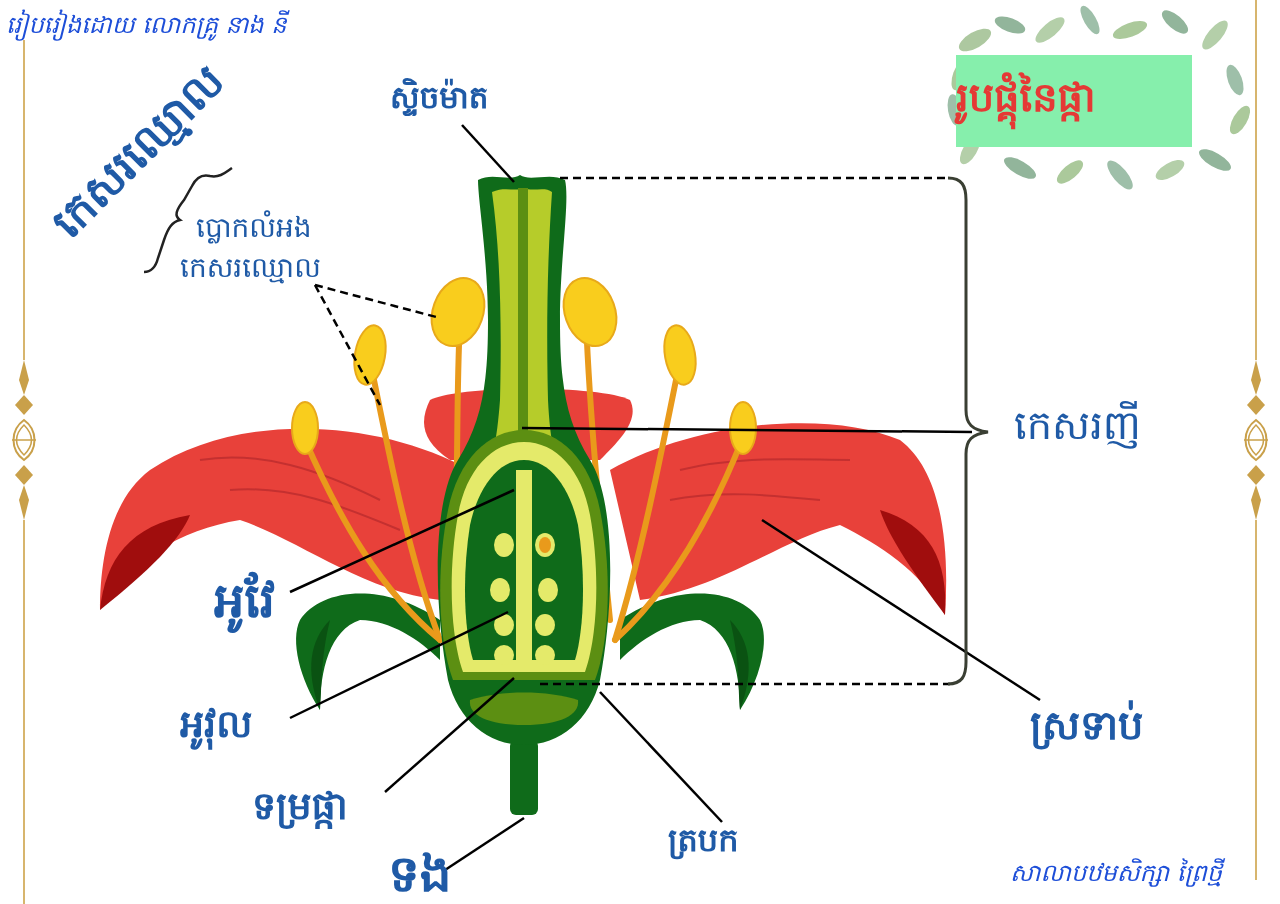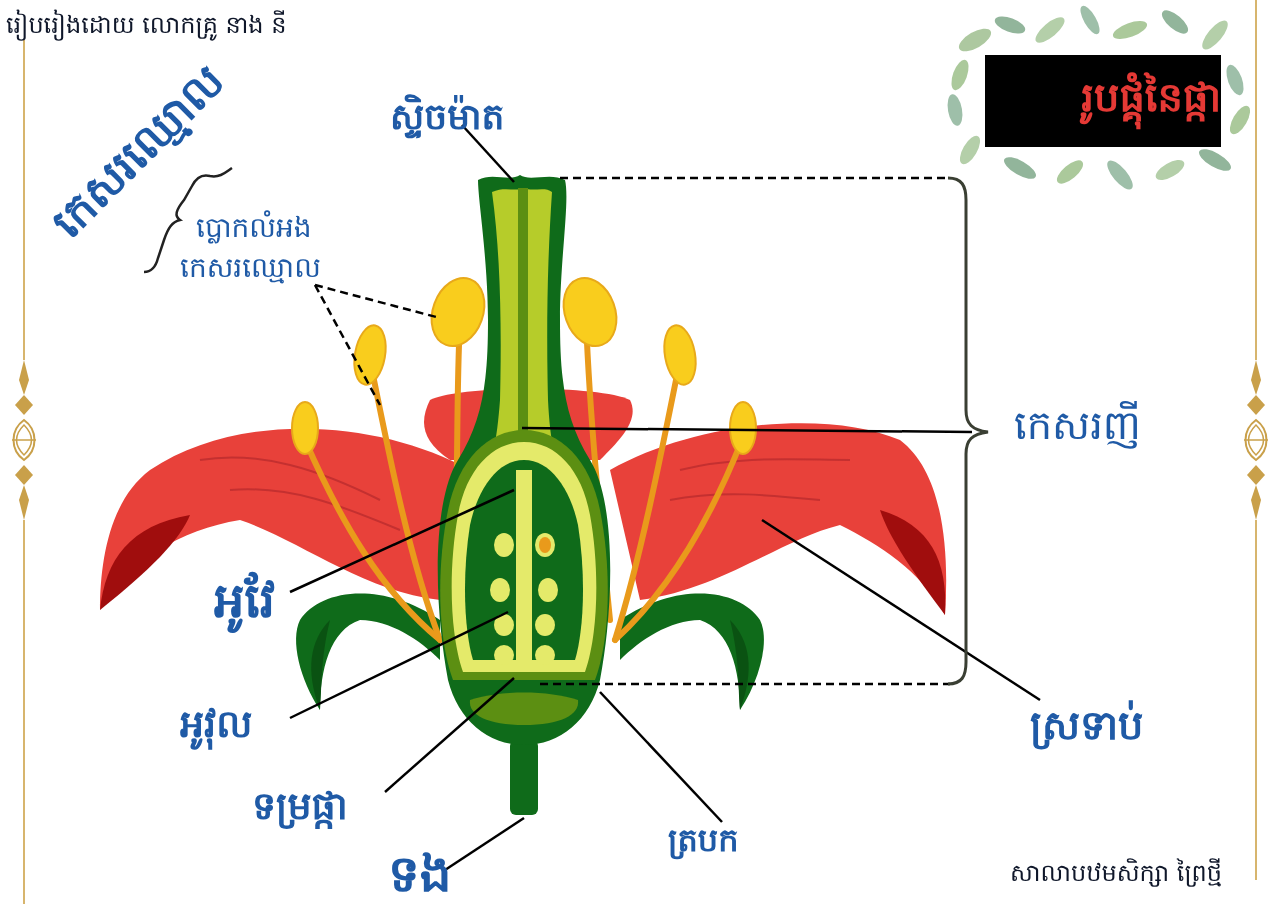--- a/index.html
+++ b/index.html
@@ -1,20 +1,20 @@
 <!DOCTYPE html>
 <html><head>
 <meta charset="utf-8">
 <style>
   html, body { margin:0; padding:0; background:#ffffff; }
   body { width:1280px; height:904px; position:relative; overflow:hidden; font-family:"DejaVu Sans", sans-serif; }
   .abs { position:absolute; }
-  .credit { font-size:24px; color:#0f172a; white-space:nowrap; }
+  .credit { font-size:24px; color:#1d4ed8; white-space:nowrap;font-style:italic; }
   .label { color:#1f5aa6; font-weight:bold; white-space:nowrap; }
-  .title-box { position:absolute; left:985px; top:55px; width:236px; height:92px; background:#000000; display:flex; align-items:center; justify-content:flex-end; }
+  .title-box { position:absolute; left:956px; top:55px; width:236px; height:92px; background:#86efac; display:flex; align-items:center; justify-content:flex-start; }
   .title-text { color:#e53935; font-size:40px; font-weight:bold; white-space:nowrap; }
   svg.main { position:absolute; left:0; top:0; }
 </style>
 </head>
 <body>
 
 <svg class="main" width="1280" height="904" viewBox="0 0 1280 904" xmlns="http://www.w3.org/2000/svg">
 
   <g>
     <line x1="24" y1="40" x2="24" y2="360" stroke="#d7b56d" stroke-width="2"></line>
@@ -151,21 +151,21 @@
 
   <path d="M144 272 C152 272 156 266 158 258 L164 240 C168 228 172 222 180 220 C174 216 176 210 184 200 L192 186 C196 178 202 174 210 176 C220 178 226 172 232 168" stroke="#222" stroke-width="2.5" fill="none" transform="rotate(0)"></path>
 </svg>
 
 <div class="abs credit" style="left:6px; top:10px;">រៀបរៀងដោយ លោកគ្រូ នាង នី</div>
 
 <div class="title-box">
   <span class="title-text">រូបផ្គុំនៃផ្កា</span>
 </div>
 
-<div class="abs label" style="left:390px; top:94px; font-size:36px;">ស្ទិចម៉ាត</div>
+<div class="abs label" style="left:390px; top:78px; font-size:31px;">ស្ទិចម៉ាត</div>
 
 <div class="abs label" style="left:40px; top:210px; font-size:44px; transform:rotate(-45deg); transform-origin:left top;">កេសរឈ្មោល</div>
 
 <div class="abs label" style="left:196px; top:210px; font-size:28px; font-weight:normal;">ប្លោកលំអង</div>
 <div class="abs label" style="left:180px; top:250px; font-size:28px; font-weight:normal;">កេសរឈ្មោល</div>
 
 <div class="abs label" style="left:1014px; top:400px; font-size:40px; font-weight:normal;">កេសរញី</div>
 
 <div class="abs label" style="left:214px; top:570px; font-size:48px;">អូវែ</div>
 

